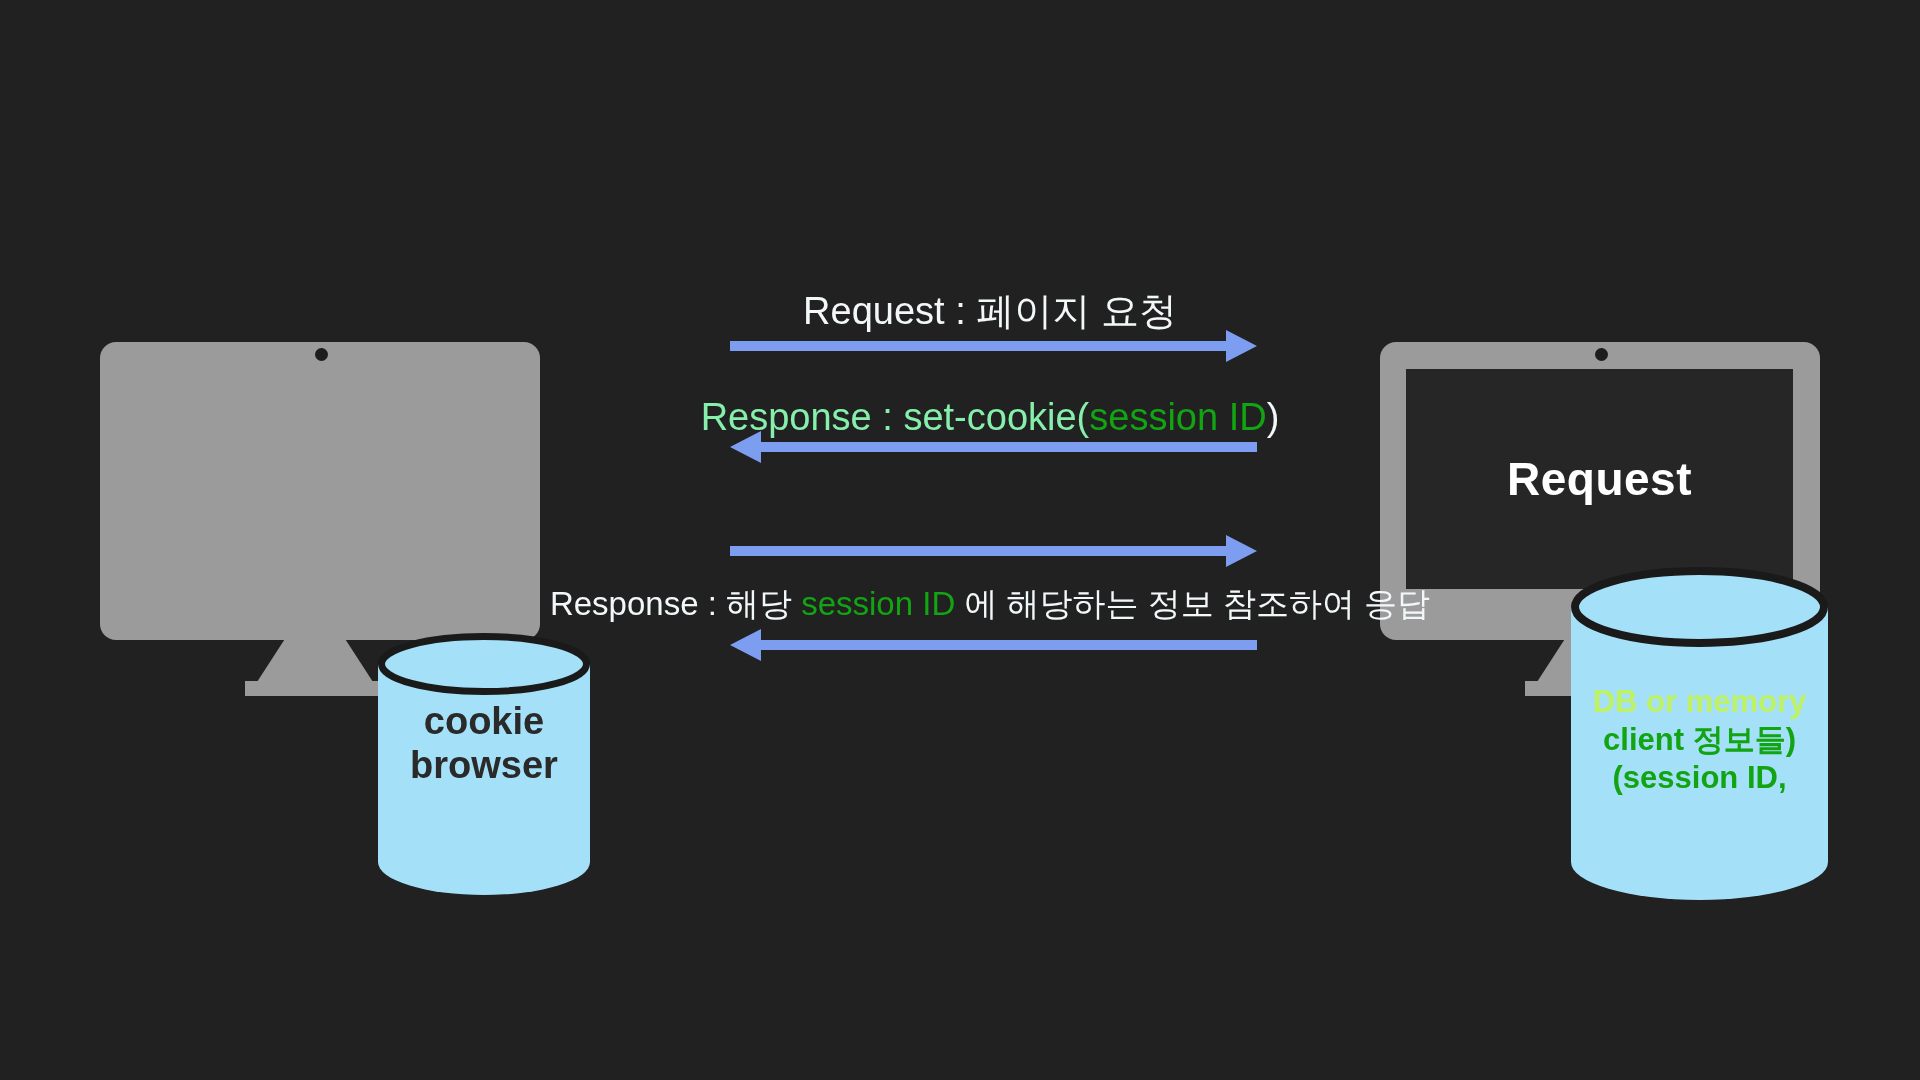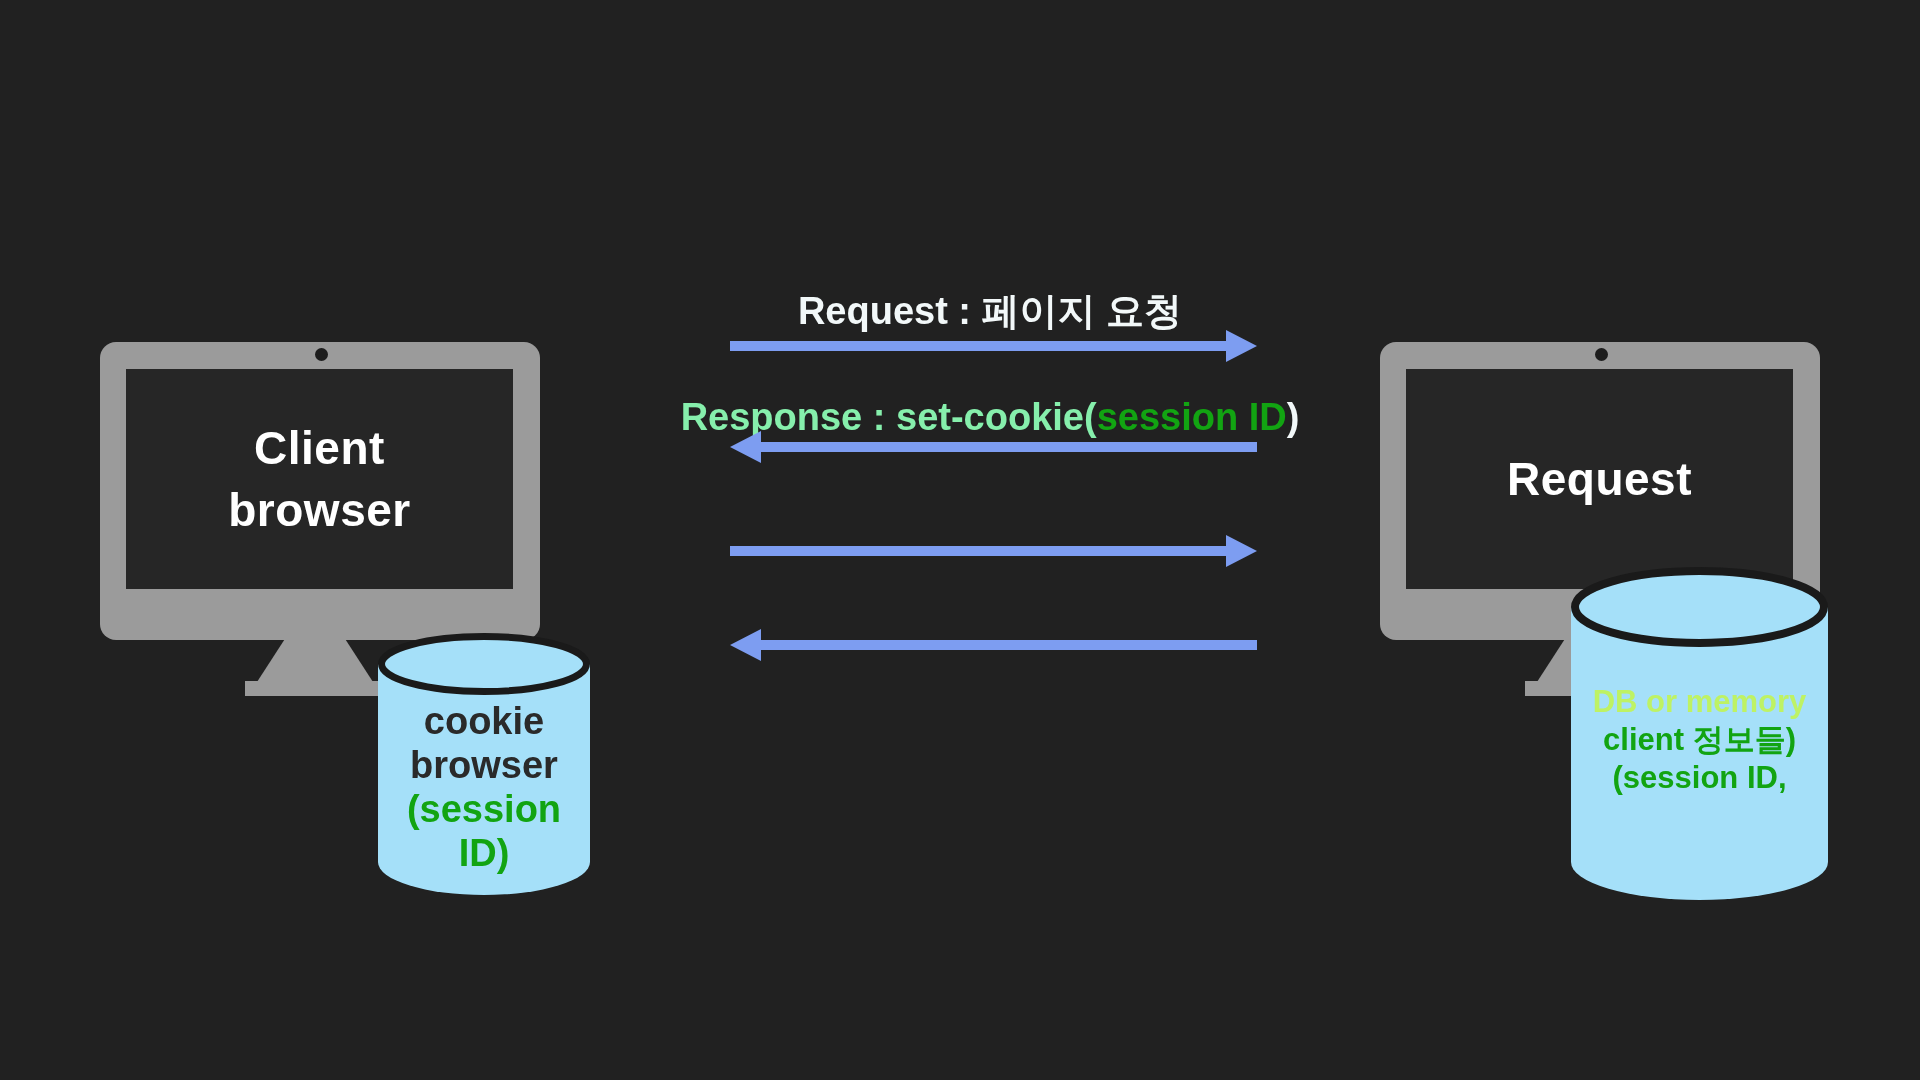--- a/index.html
+++ b/index.html
@@ -24,71 +24,67 @@
               clip-path:polygon(24% 0, 76% 0, 100% 100%, 0 100%);}
   .stand-base{position:absolute; width:150px; height:15px; background:var(--monitor-gray);}
   
   .cyl{position:absolute;}
   .cyl-body{fill:var(--cylinder-blue);}
   .cyl-lid{fill:var(--cylinder-blue); stroke:var(--cylinder-outline);}
   .cyl-text{position:absolute; text-align:center; font-weight:700;}
   .cyl-text.small{font-size:38px; line-height:44px;}
   .cyl-text.big{font-size:31px; line-height:38px;}
   
-  .msg-label{position:absolute; left:490px; width:1000px; text-align:center; font-weight:700;}
+  .msg-label{position:absolute; left:490px; width:1000px; text-align:center; font-weight:400;}
   .msg-label.row123{font-size:38px; line-height:46px;}
   .msg-label.row4{font-size:33px; line-height:42px;}
   .msg-arrow{position:absolute; height:10px; background:var(--arrow-blue); width:496px;}
   .msg-arrow.right{left:730px;}
   .msg-arrow.left{left:761px;}
   .msg-arrow.right::after{content:""; position:absolute; left:100%; top:50%; transform:translateY(-50%);
       border-left:31px solid var(--arrow-blue); border-top:16px solid transparent; border-bottom:16px solid transparent;}
   .msg-arrow.left::after{content:""; position:absolute; right:100%; top:50%; transform:translateY(-50%);
       border-right:31px solid var(--arrow-blue); border-top:16px solid transparent; border-bottom:16px solid transparent;}
 </style>
 </head>
 <body>
 
 <div class="stage">
 
   <div class="monitor-frame" style="left:100px; top:342px;"></div>
   <div class="camera-dot" style="left:315px; top:348px;"></div>
-  <div class="screen" style="left:126px; top:369px;">
-    <div class="screen-label">Client
-browser</div>
-  </div>
   <div class="stand-neck" style="left:257px; top:639px;"></div>
   <div class="stand-base" style="left:245px; top:681px;"></div>
 
   <div class="monitor-frame" style="left:1380px; top:342px;"></div>
   <div class="camera-dot" style="left:1595px; top:348px;"></div>
   <div class="screen" style="left:1406px; top:369px;">
     <div class="screen-label">Request</div>
   </div>
   <div class="stand-neck" style="left:1537px; top:639px;"></div>
   <div class="stand-base" style="left:1525px; top:681px;"></div>
 
   <div class="msg-label row123" style="top:288px;"><span style="color: rgb(242, 248, 249);">Request : 페이지 요청</span></div>
   <div class="msg-arrow right" style="top:341px;"></div>
 
   <div class="msg-label row123" style="top:394px;"><span style="color: #86efac;">Response : set-cookie(</span><span style="color: rgb(18, 164, 18);">session ID</span><span style="color: rgb(242, 248, 249);">)</span></div>
   <div class="msg-arrow left" style="top:442px;"></div>
 
   <div class="msg-arrow right" style="top:546px;"></div>
 
+  <div class="msg-label row4" style="top:583px;"><span style="color: rgb(242, 248, 249);">Response : 해당 </span><span style="color: rgb(18, 164, 18);">session ID</span><span style="color: rgb(242, 248, 249);"> 에 해당하는 정보 참조하여 응답</span></div>
   <div class="msg-arrow left" style="top:640px;"></div>
 
   <svg class="cyl" style="left:378px; top:633px;" width="212" height="262" viewBox="0 0 212 262">
     <path class="cyl-body" d="M0,31 V229 A106,33 0 0 0 212,229 V31 Z"></path>
     <ellipse class="cyl-lid" cx="106" cy="31" rx="102.5" ry="27.5" stroke-width="7"></ellipse>
   </svg>
   <div class="cyl-text small" style="left:378px; top:699px; width:212px;">
       <div style="color: rgb(42, 42, 42);">cookie</div>
       <div style="color: rgb(42, 42, 42);">browser</div>
-      <div style="color: rgb(18, 164, 18);">(session ID)</div>
     </div>
 
   <svg class="cyl" style="left:1571px; top:567px;" width="257" height="335" viewBox="0 0 257 335">
     <path class="cyl-body" d="M0,40 V295 A128.5,38 0 0 0 257,295 V40 Z"></path>
     <ellipse class="cyl-lid" cx="128.5" cy="40" rx="124.5" ry="36" stroke-width="8"></ellipse>
   </svg>
   <div class="cyl-text big" style="left:1577px; top:683px; width:245px;">
       <div style="color: #bef264;">DB or memory</div>
       <div style="color: rgb(18, 164, 18);">client 정보들)</div>
       <div style="color: rgb(18, 164, 18);">(session ID,</div>

